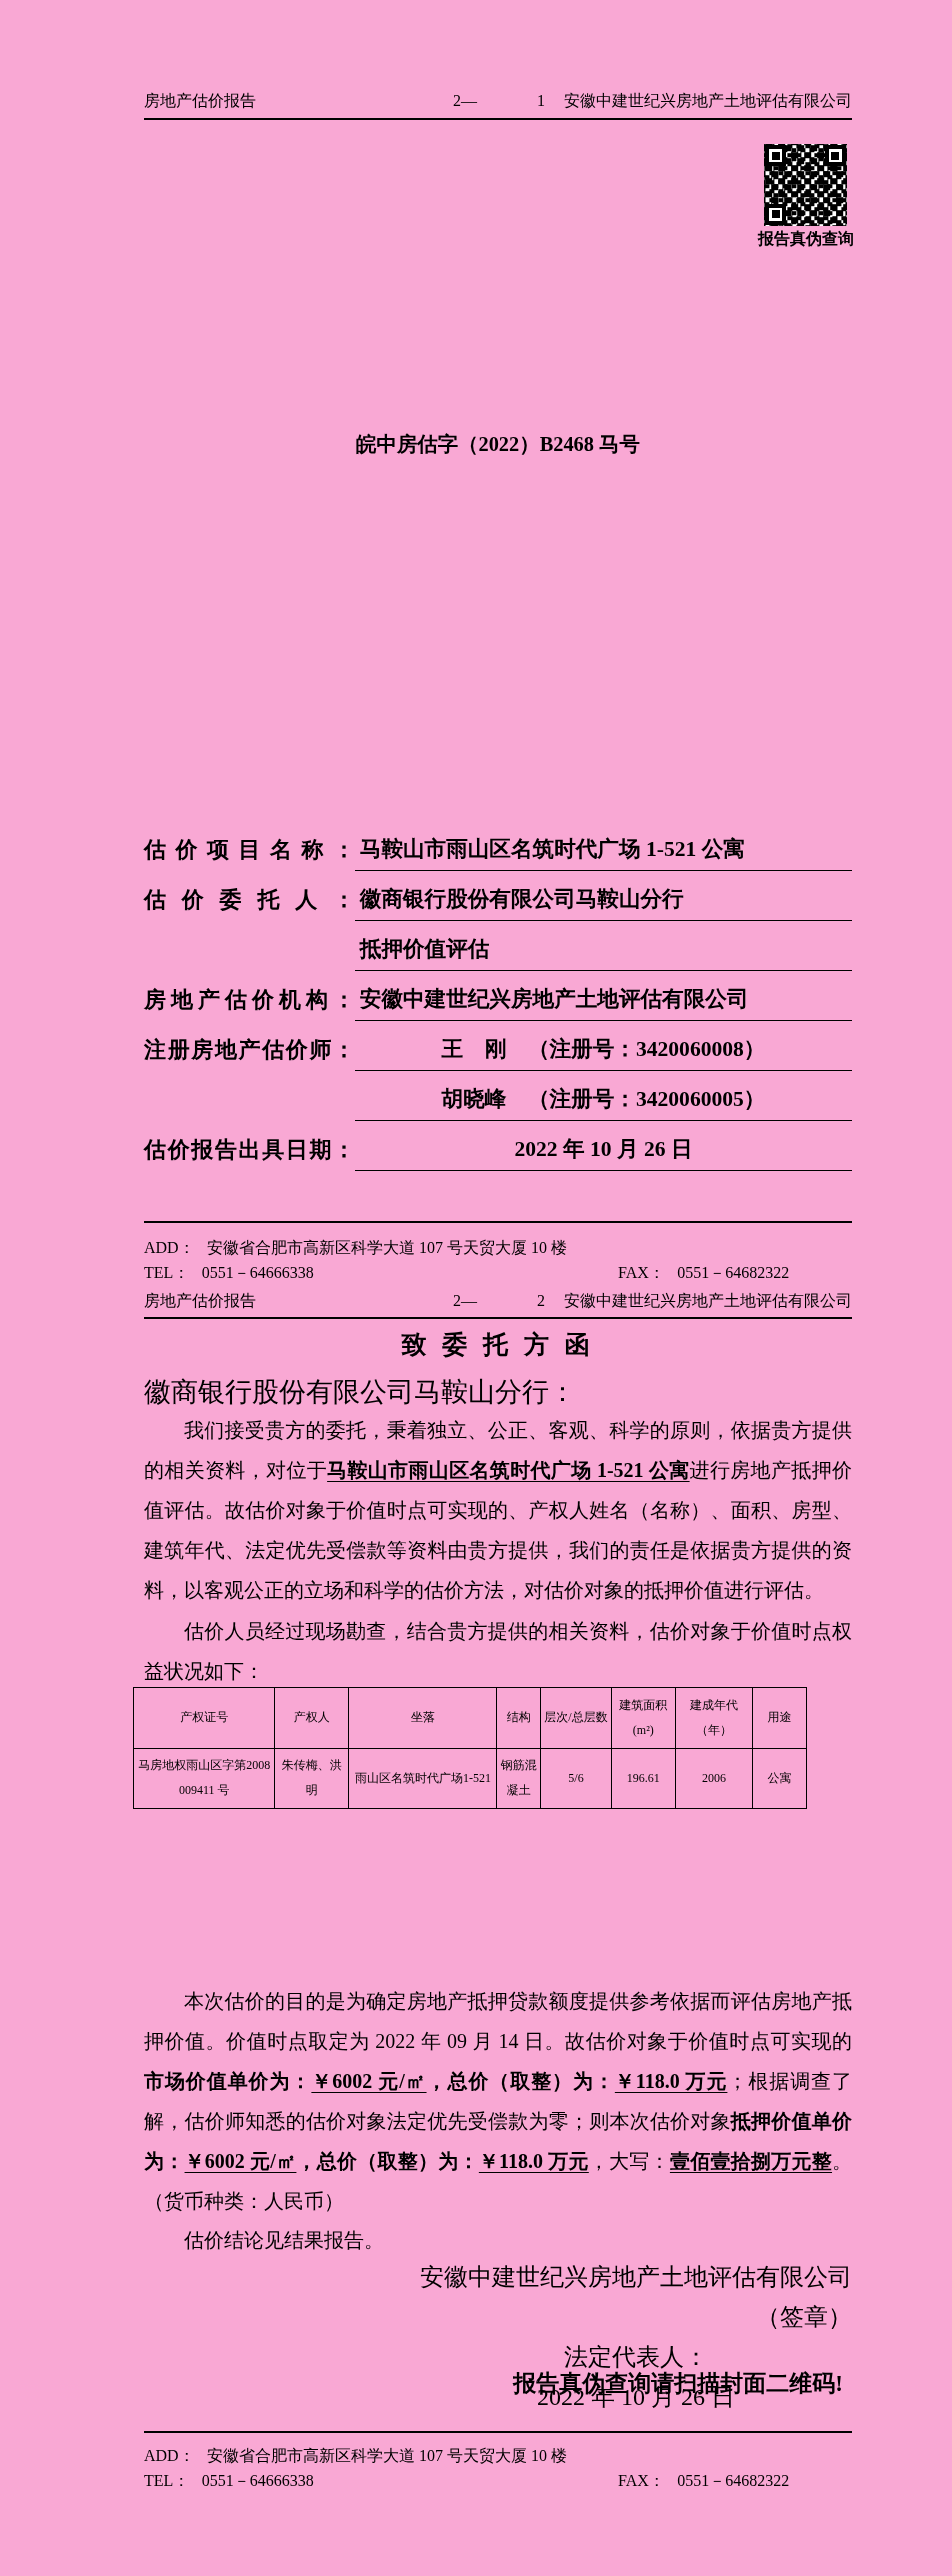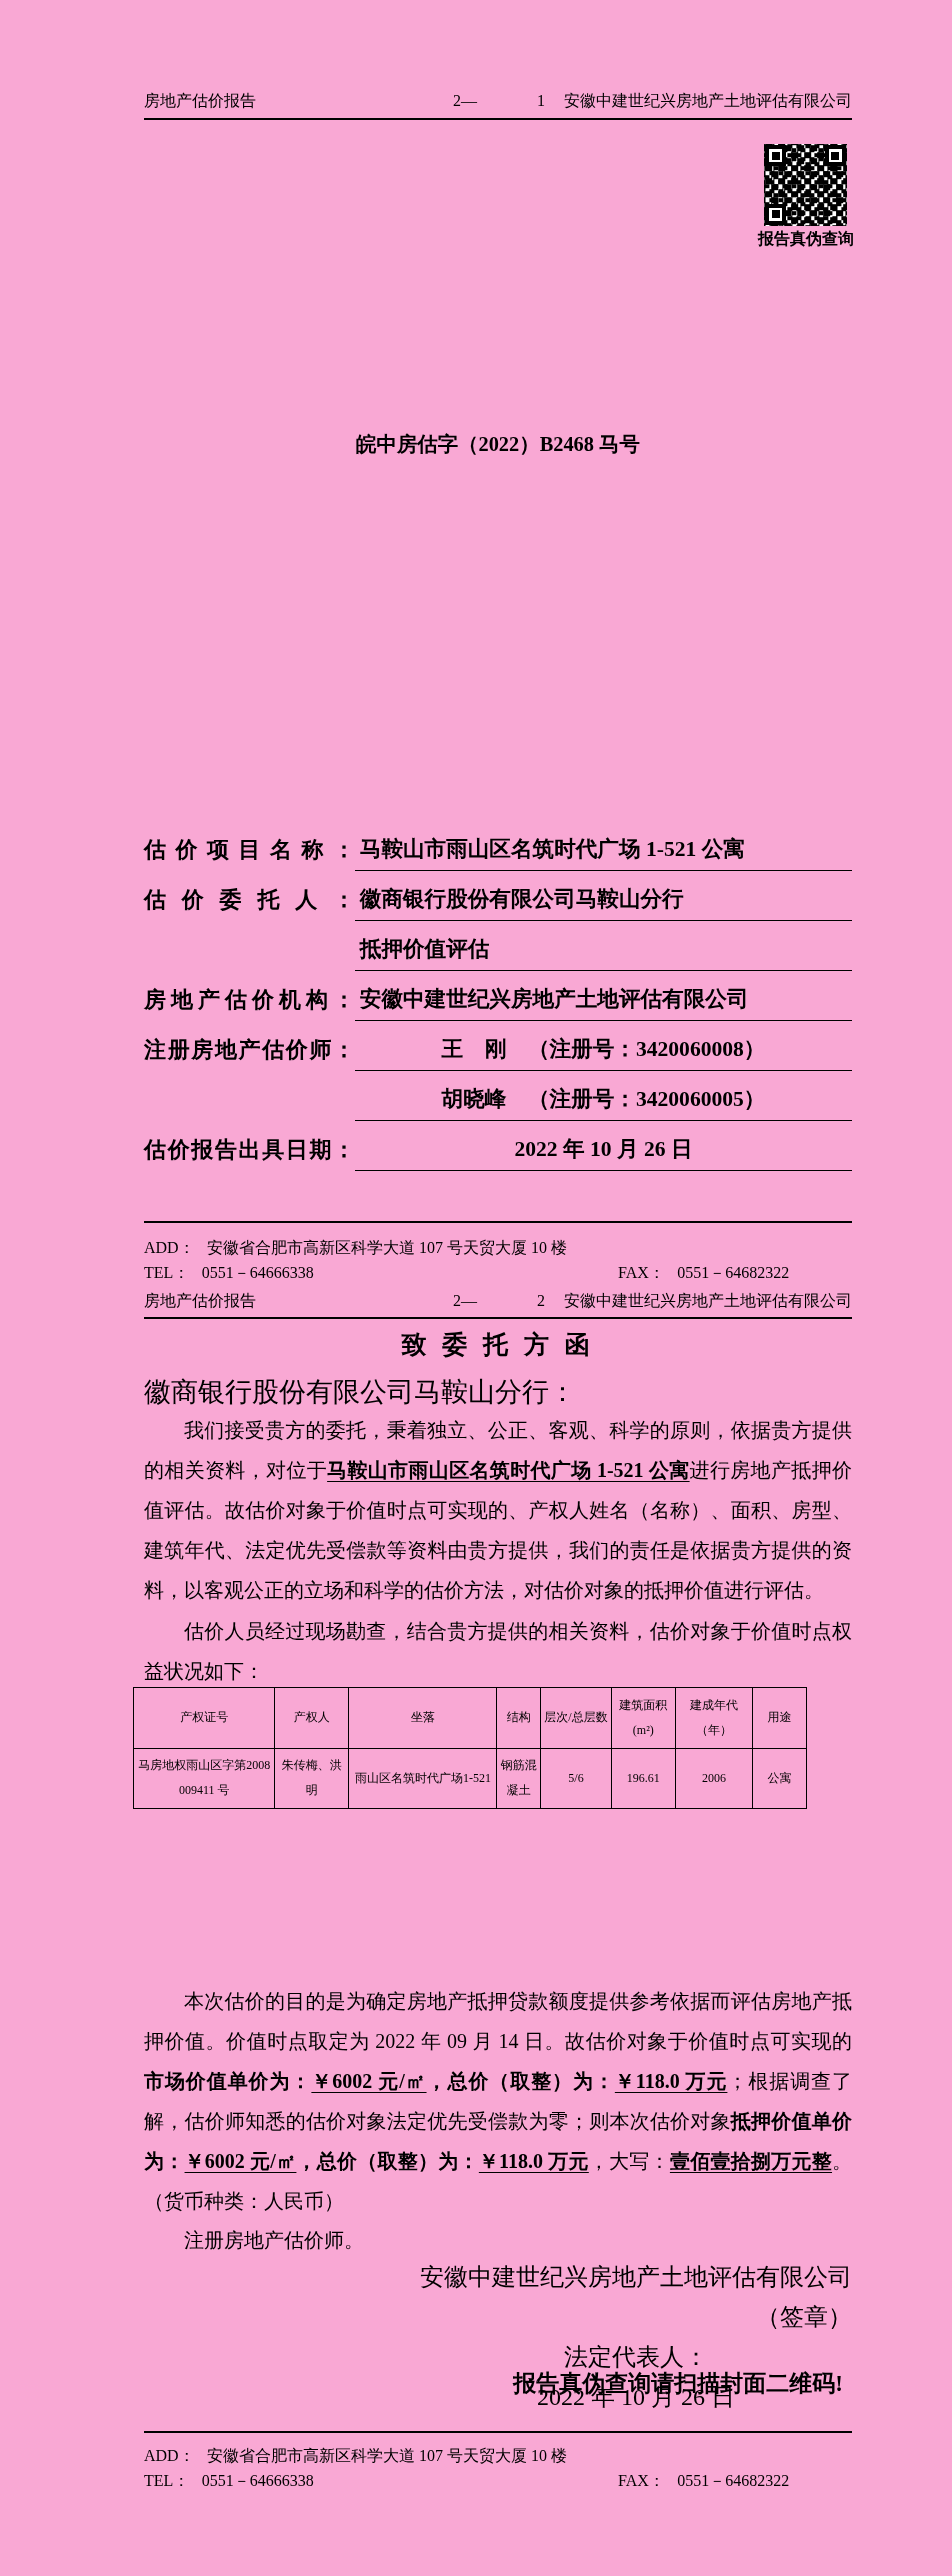--- a/index.html
+++ b/index.html
@@ -169,21 +169,21 @@
       <td>钢筋混凝土</td>
       <td>5/6</td>
       <td>196.61</td>
       <td>2006</td>
       <td>公寓</td>
     </tr>
   </tbody>
     </table>
 
   <div class="abs content para" style="top:1981px;"><span>本次估价的目的是为确定房地产抵押贷款额度提供参考依据而评估房地产抵押价值。价值时点取定为 2022 年 09 月 14 日。故估价对象于价值时点可实现的</span><span class="b">市场价值单价为：</span><span class="b u">￥6002 元/㎡</span><span class="b">，总价（取整）为：</span><span class="b u">￥118.0 万元</span><span>；根据调查了解，估价师知悉的估价对象法定优先受偿款为零；则本次估价对象</span><span class="b">抵押价值单价为：</span><span class="b u">￥6002 元/㎡</span><span class="b">，总价（取整）为：</span><span class="b u">￥118.0 万元</span><span>，大写：</span><span class="b u">壹佰壹拾捌万元整</span><span>。（货币种类：人民币）</span></div>
-  <div class="abs content para" style="top:2220px;"><span>注册房地产估价师。</span></div>
+  <div class="abs content para" style="top:2220px;"><span>估价结论见结果报告。</span></div>
 
   <div class="abs signblock" style="left:420px;top:2257px;">
     <div class="r">安徽中建世纪兴房地产土地评估有限公司（签章）</div>
     <div class="c">法定代表人：</div>
     <div class="c">2022 年 10 月 26 日</div>
   </div>
 
   <div class="abs content qrnotice" style="top:2368px;">报告真伪查询请扫描封面二维码!</div>
 
   <div class="abs content rule" style="top:2431px;"></div>

